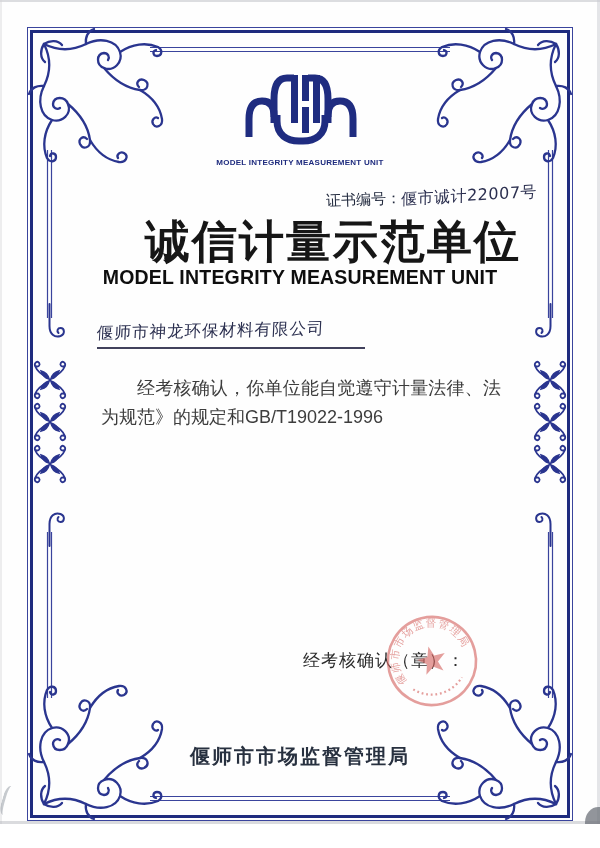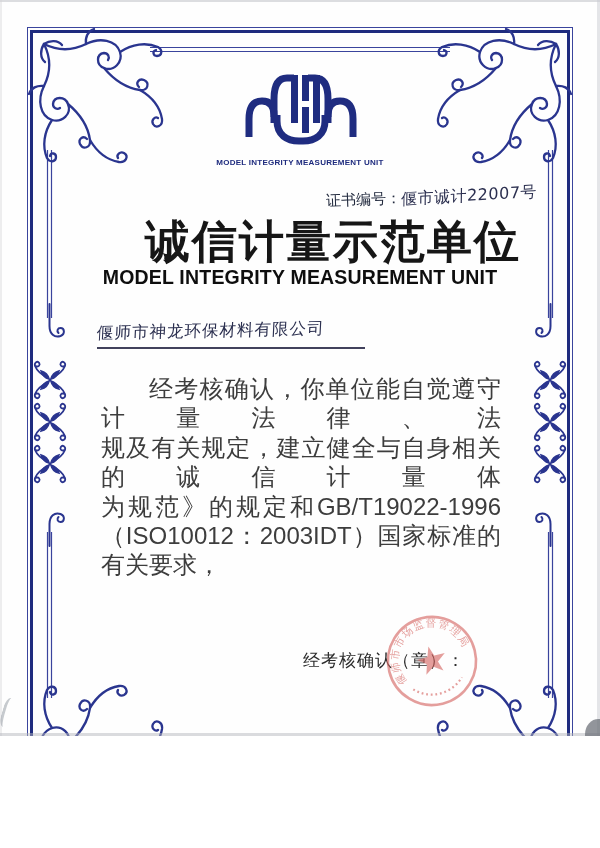--- a/index.html
+++ b/index.html
@@ -1,17 +1,17 @@
 <!DOCTYPE html>
 <html><head>
 <meta charset="utf-8">
 <style>
   html,body{margin:0;padding:0;background:#ffffff;}
   .page{
-    position:relative;width:600px;height:736px;overflow:hidden;
+    position:relative;width:600px;height:824px;overflow:hidden;
     background:#fefefe;
     font-family:"Liberation Sans","DejaVu Sans",sans-serif;
   }
   
   .edge-top{position:absolute;left:0;top:0;width:100%;height:2px;background:#b9bcc2;opacity:.5;}
   .edge-left{position:absolute;left:0;top:0;width:2px;height:100%;background:#d5d5d8;opacity:.4;}
   .edge-right{position:absolute;right:0;top:0;width:3px;height:100%;background:#c9ccd2;opacity:.5;}
   .edge-bottom{position:absolute;left:0;bottom:0;width:100%;height:3px;background:#b5b8bd;opacity:.5;}
   .corner-blob{position:absolute;right:0;bottom:0;width:15px;height:17px;background:#6e727a;border-top-left-radius:90%;opacity:.75;}
   .curl-mark{position:absolute;left:2px;bottom:8px;width:10px;height:30px;border-left:3px solid #9aa0a8;transform:rotate(16deg);opacity:.55;border-radius:40%;}
@@ -46,21 +46,21 @@
   }
   
   .awardee{
     position:absolute;left:97px;top:320px;width:268px;
     border-bottom:2px solid #41415c;padding-bottom:5px;
   }
   .awardee .hand{font-size:16.5px;letter-spacing:1px;}
   
   .body-text{
     position:absolute;left:101px;top:374px;width:400px;
-    font-size:24px;line-height:29.4px;color:#3d3d3d;
+    font-size:18px;line-height:29.4px;color:#3d3d3d;
   }
   .bline{text-align:justify;text-align-last:justify;}
   .bline:first-child{text-indent:2em;}
   .bline:last-child{text-align-last:left;}
   
   .issuer{
     position:absolute;left:303px;top:649px;
     font-size:17px;color:#2b2b2b;letter-spacing:1px;
   }
   .seal-svg{position:absolute;left:382px;top:611px;}
@@ -165,23 +165,21 @@
 
   <h1 class="title">诚信计量示范单位</h1>
   <div class="subtitle">MODEL INTEGRITY MEASUREMENT UNIT</div>
 
   <div class="awardee">
     <span class="hand">偃师市神龙环保材料有限公司</span>
   </div>
 
   <div class="body-text">
     <div class="bline">经考核确认，你单位能自觉遵守计量法律、法</div>
-    <div class="bline">规及有关规定，建立健全与自身相关的诚信计量体</div>
     <div class="bline">为规范》的规定和GB/T19022-1996</div>
-    <div class="bline">（ISO10012：2003IDT）国家标准的有关要求，</div>
   </div>
 
   <div class="issuer">经考核确认（章）：</div>
 
   <svg class="seal-svg" width="100" height="100" viewBox="0 0 100 100">
     <g opacity="0.6" transform="rotate(-14 50 50)">
       <circle cx="50" cy="50" r="44" fill="none" stroke="#d4605c" stroke-width="2.6"></circle>
       <polygon fill="#d4605c" points="50,35 53.5,45.1 64.3,45.4 55.7,51.9 58.8,62.1 50,56 41.2,62.1 44.3,51.9 35.7,45.4 46.5,45.1"></polygon>
       <path id="sealarc" d="M21,64 A33,33 0 1 1 79,64" fill="none" stroke="none"></path>
       <text font-size="10.5" fill="#d4605c" letter-spacing="1.2" font-family="Liberation Sans, sans-serif">

